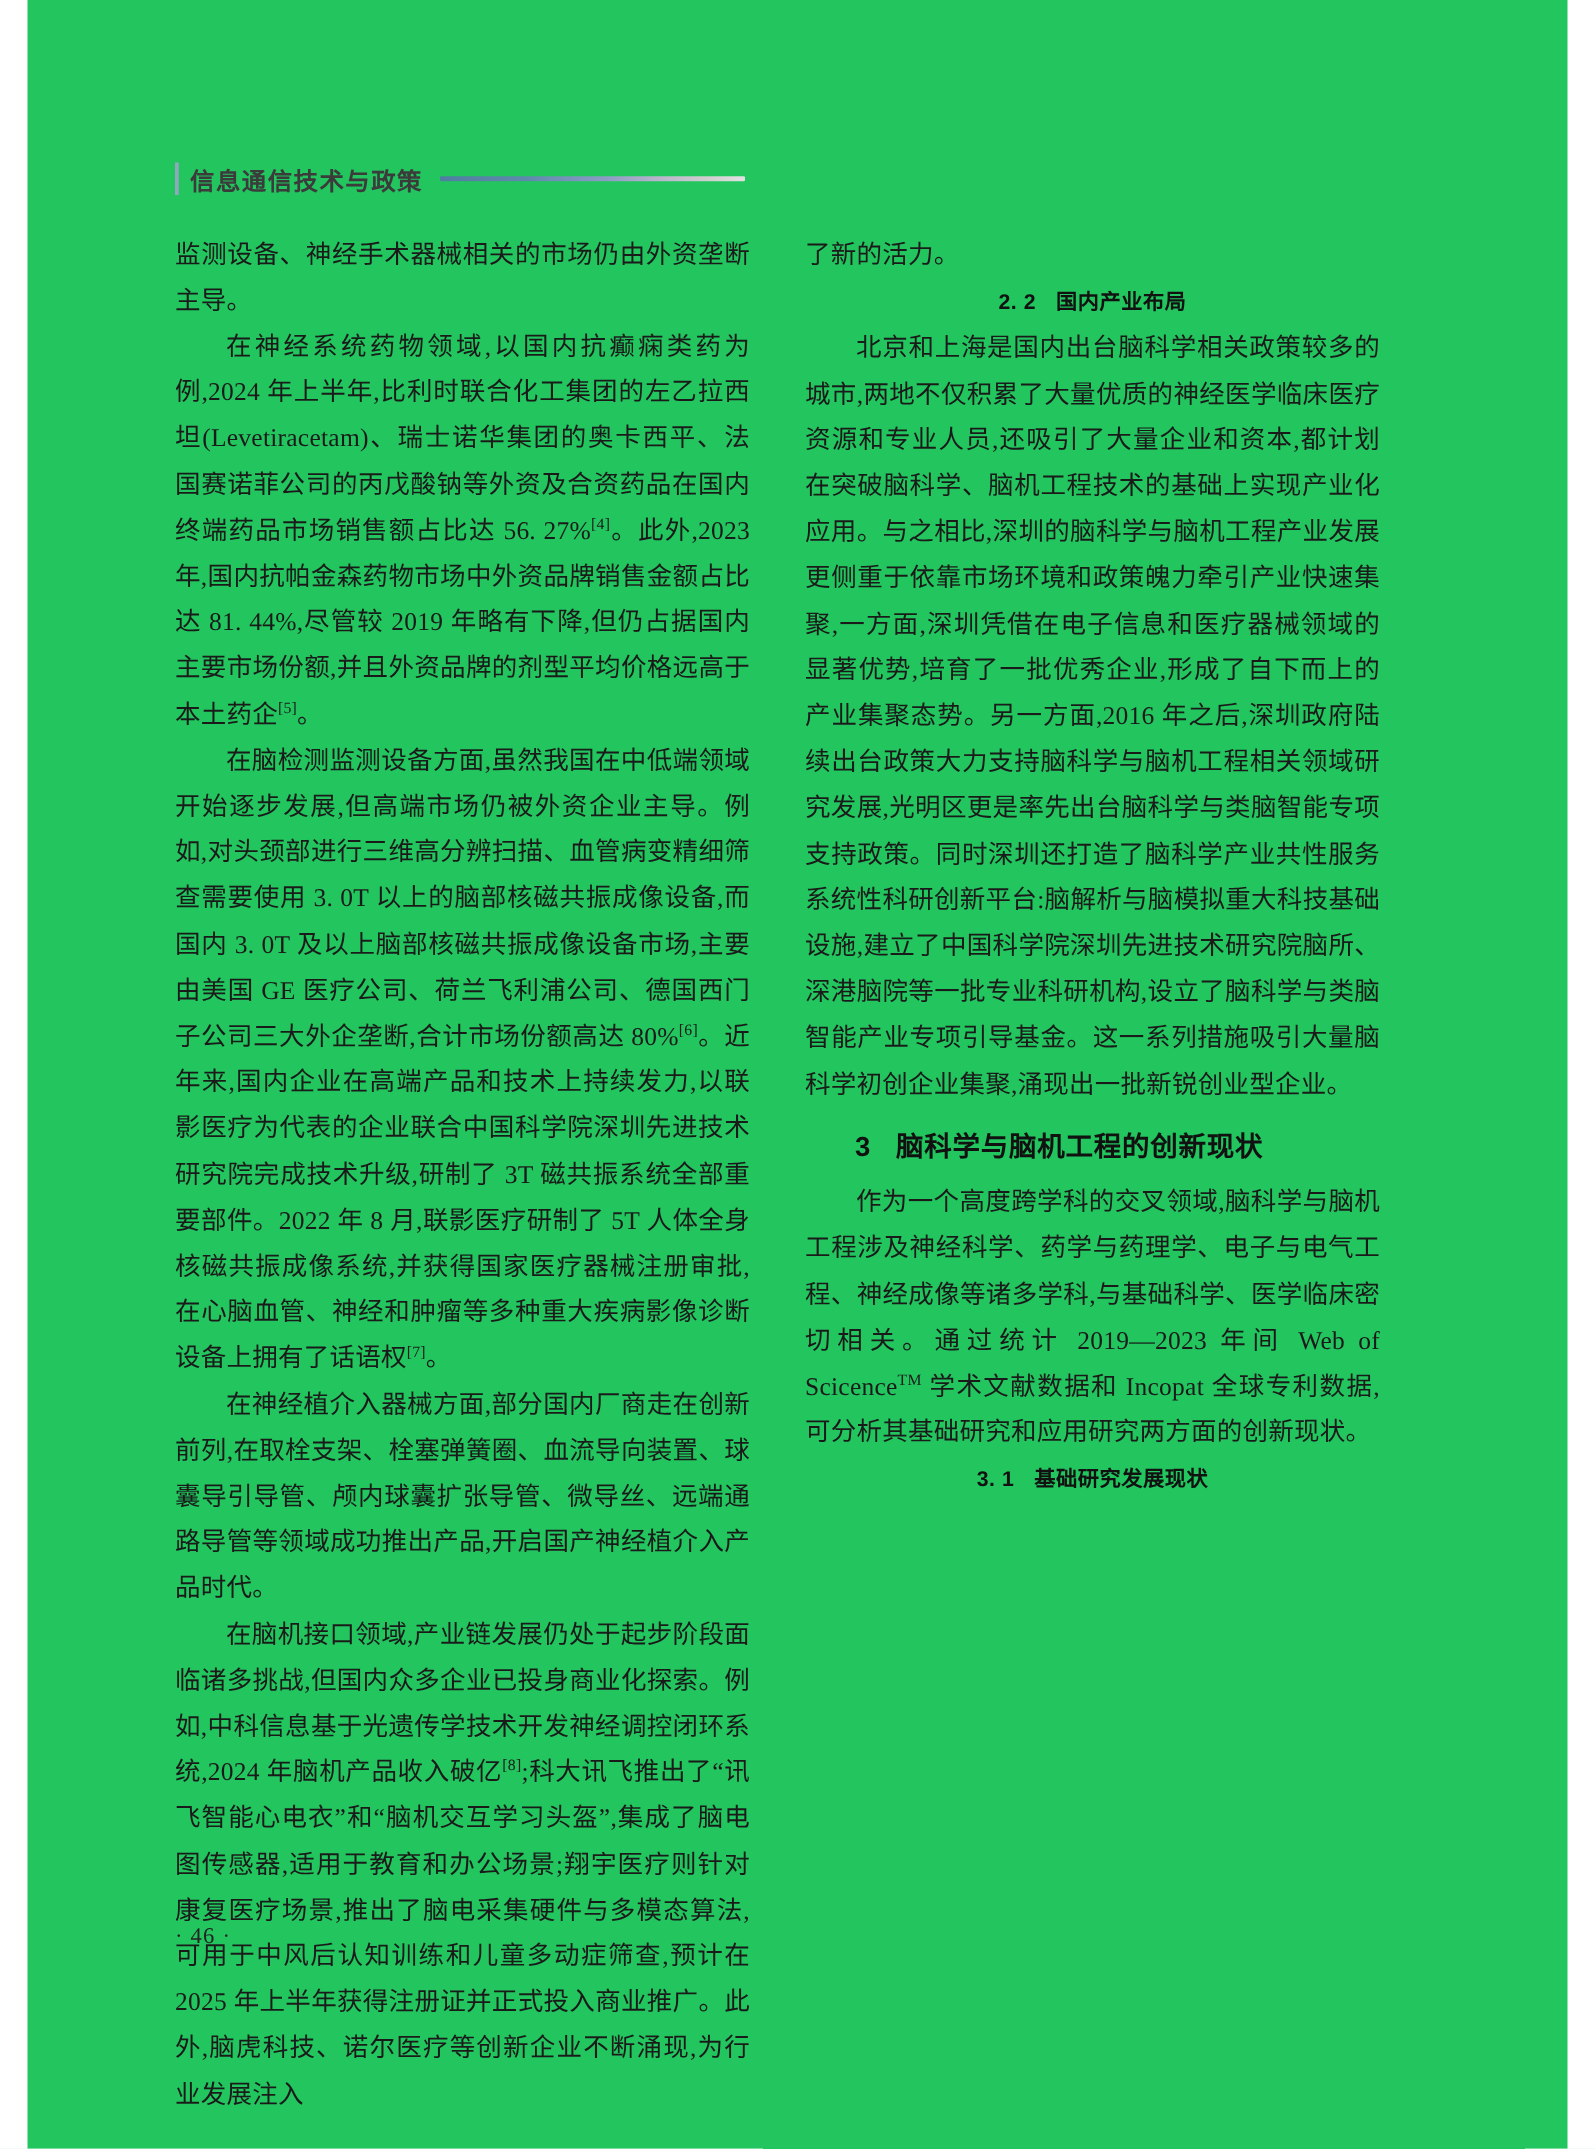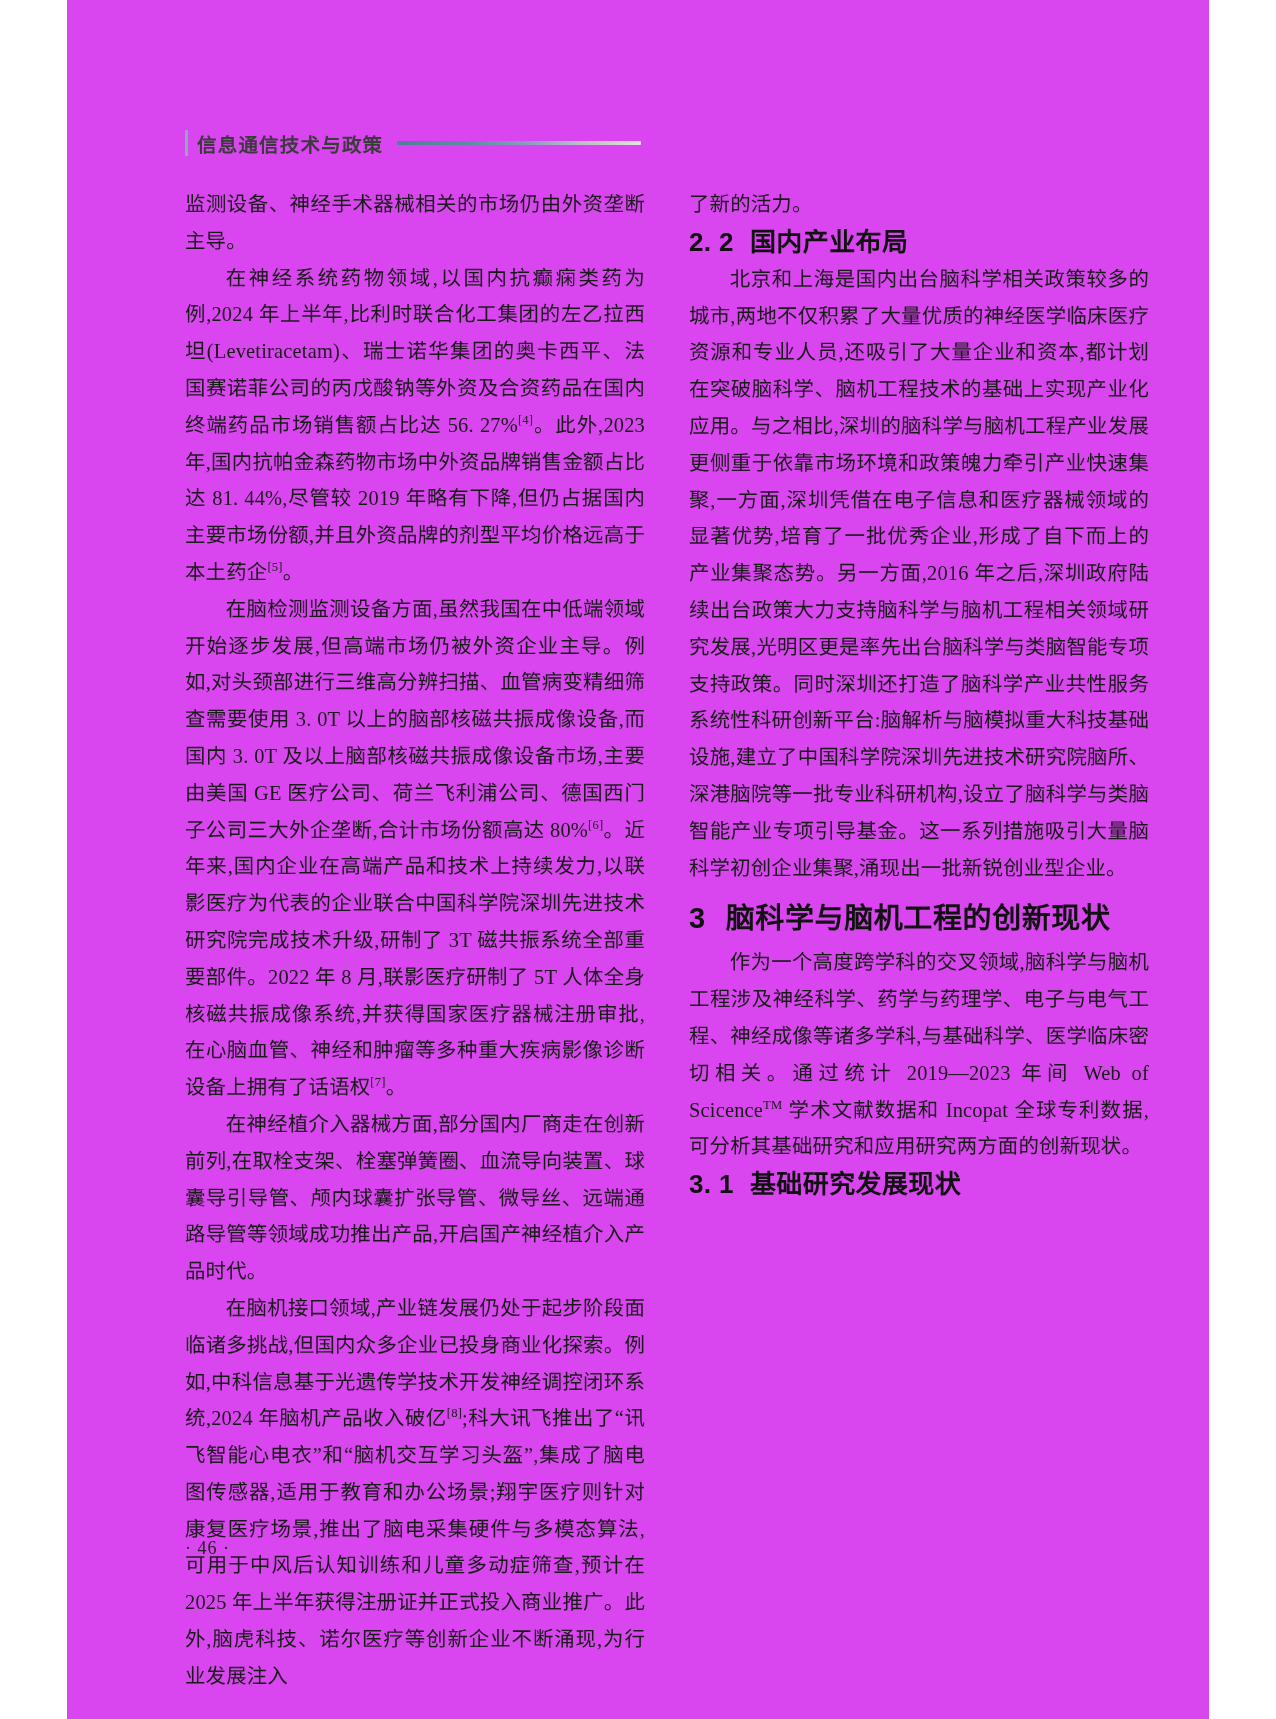--- a/index.html
+++ b/index.html
@@ -7,24 +7,24 @@
     margin: 0;
     padding: 0;
     background: #ffffff;
   }
   body {
     font-family: "Liberation Serif", "DejaVu Serif", serif;
     color: #1a1a1a;
   }
   .page {
     position: relative;
-    width: 1142px;
+    width: 1232px;
     height: 1719px;
     margin: 0 auto;
-    background: #d946ef;
+    background: #22c55e;
     box-sizing: border-box;
     overflow: hidden;
   }
 
   
   .running-header {
     position: absolute;
     left: 118px;
     top: 126px;
     width: 1040px;
@@ -89,31 +89,33 @@
     text-indent: 0;
   }
 
   h2.sec, h3.subsec {
     margin: 0;
     font-family: "Liberation Sans", "DejaVu Sans", sans-serif;
     font-weight: 700;
     color: #111;
   }
   h2.sec {
-    font-size: 29px;
+    font-size: 22px;
     line-height: 44px;
     padding-top: 10px;
     padding-bottom: 4px;
     letter-spacing: 0.6px;
+    margin-left: 40px;
   }
   h2.sec .num { margin-right: 20px; }
   h3.subsec {
-    font-size: 26px;
+    font-size: 17px;
     line-height: 38px;
     letter-spacing: 0.4px;
+    text-align: center;
   }
   h3.subsec .num { margin-right: 16px; }
 
   sup.ref {
     font-size: 12.6px;
     vertical-align: super;
     line-height: 0;
   }
   .tm {
     font-size: 12.6px;

